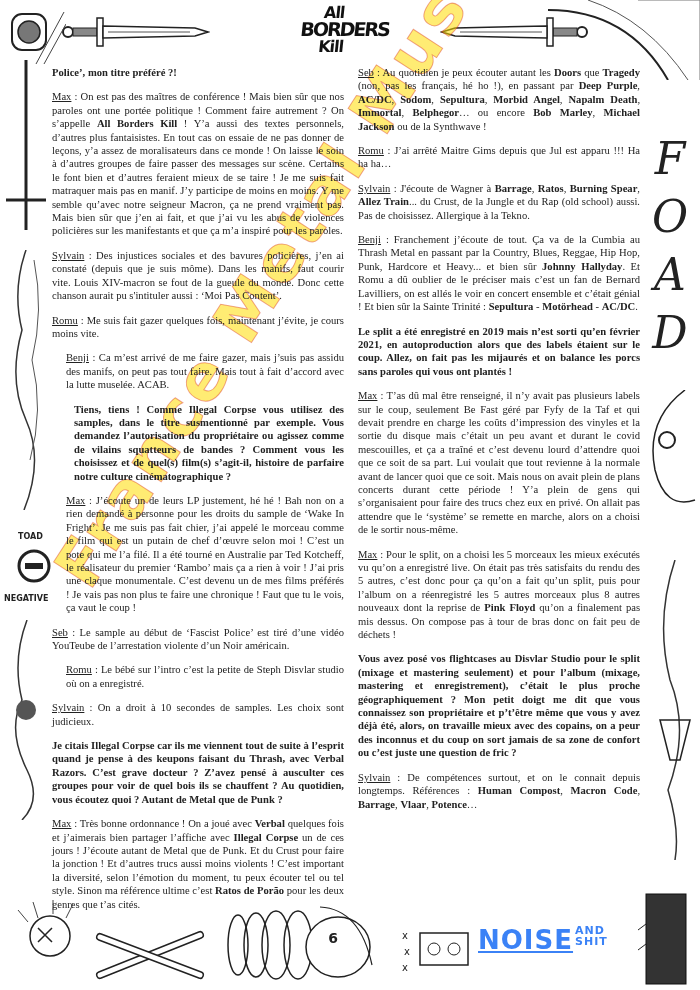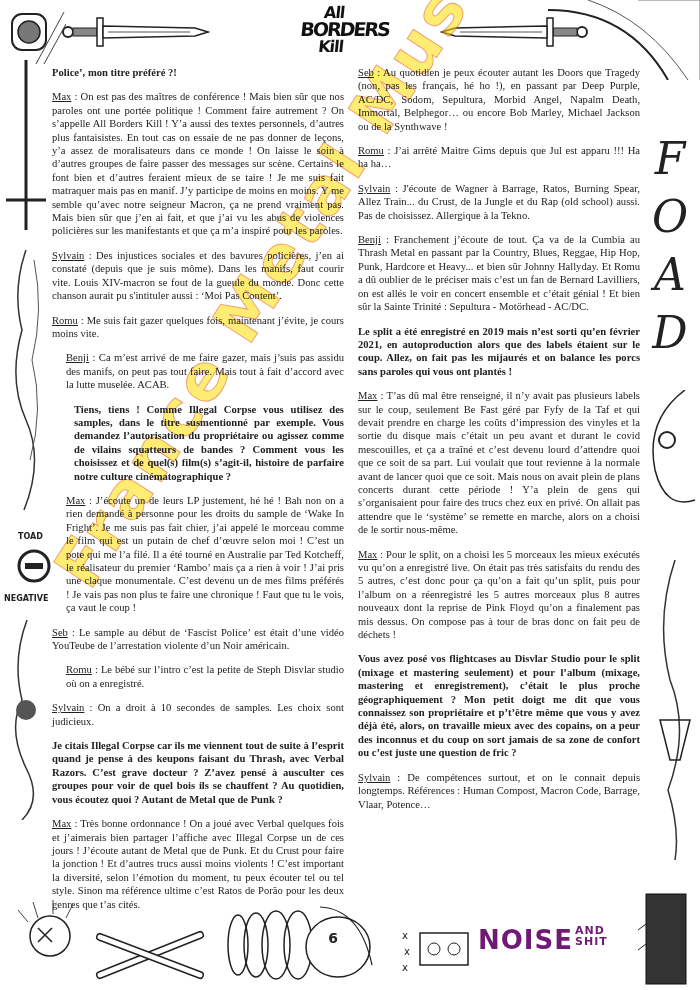--- a/index.html
+++ b/index.html
@@ -5,38 +5,38 @@
   html, body { margin:0; padding:0; background:#fff; }
   body { width:700px; height:990px; position:relative; overflow:hidden;
          font-family:"Liberation Serif","DejaVu Serif",serif; color:#222; }
   .page { position:absolute; inset:0; }
   .col { position:absolute; font-size:10.6px; line-height:13.4px; text-align:justify; }
   .col-left { left:52px; top:66px; width:292px; }
   .col-right { left:358px; top:66px; width:282px; }
   .para { margin:0 0 11px 0; }
   .para.q { font-weight:bold; }
   .spk { text-decoration:underline; }
-  b { font-weight:normal; }
+  b { font-weight:bold; }
   .indent1 { padding-left:14px; }
   .indent2 { padding-left:22px; }
   
   .logo { position:absolute; left:300px; top:4px; width:64px; height:60px;
           font-family:"DejaVu Sans",sans-serif; font-weight:bold; text-align:center;
           line-height:17px; color:#111; letter-spacing:-1px; transform:skewX(-6deg); }
   .logo span { display:block; font-size:16px; }
   .logo .mid { font-size:19px; letter-spacing:-2px; }
   .sword { position:absolute; top:14px; }
   .foad { position:absolute; left:650px; top:130px; width:40px;
           font-family:"DejaVu Serif",serif; font-size:44px; line-height:58px;
           color:#222; text-align:center; font-style:italic; }
   .badge { position:absolute; left:8px; top:540px; width:52px; height:52px; }
   .pagenum { position:absolute; left:323px; top:930px; width:20px; text-align:center;
              font-family:"DejaVu Sans",sans-serif; font-weight:bold; font-size:14px; }
   .noise { position:absolute; left:478px; top:925px; font-family:"DejaVu Sans",sans-serif;
-           font-weight:bold; font-size:26px; letter-spacing:1px; color:#701a75; }
+           font-weight:bold; font-size:26px; letter-spacing:1px; color:#3b82f6;text-decoration:underline; }
   .noise small { font-size:11px; line-height:11px; display:inline-block; vertical-align:top;
                  margin-left:2px; }
   .watermark { position:absolute; left:40px; top:560px; transform:rotate(-57deg);
                transform-origin:left top; font-family:"DejaVu Sans",sans-serif;
                font-weight:bold; font-size:64px; color:rgba(255,220,0,0.55);
                -webkit-text-stroke:1px rgba(220,60,40,0.45); white-space:nowrap;
                pointer-events:none; letter-spacing:4px; }
 </style>
 </head>
 <body>
@@ -113,21 +113,21 @@
   <div class="watermark">France Metal Museum</div>
 
   <div class="col col-left" id="col-left">
       <p class="para q">Police’, mon titre préféré ?!</p>
       <p class="para"><span class="spk">Max</span><span> : On est pas des maîtres de conférence ! Mais bien sûr que nos paroles ont une portée politique ! Comment faire autrement ? On s’appelle </span><b>All Borders Kill</b><span> ! Y’a aussi des textes personnels, d’autres plus fantaisistes. En tout cas on essaie de ne pas donner de leçons, y’a assez de moralisateurs dans ce monde ! On laisse le soin à d’autres groupes de faire passer des messages sur scène. Certains le font bien et d’autres feraient mieux de se taire ! Je me suis fait matraquer mais pas en manif. J’y participe de moins en moins. Y me semble qu’avec notre seigneur Macron, ça ne prend vraiment pas. Mais bien sûr que j’en ai fait, et que j’ai vu les abus de violences policières sur les manifestants et que ça m’a inspiré pour les paroles.</span></p>
       <p class="para"><span class="spk">Sylvain</span><span> : Des injustices sociales et des bavures policières, j’en ai constaté (depuis que je suis môme). Dans les manifs, faut courir vite. Louis XIV-macron se fout de la gueule du monde. Donc cette chanson aurait pu s'intituler aussi : ‘Moi Pas Content’.</span></p>
       <p class="para"><span class="spk">Romu</span><span> : Me suis fait gazer quelques fois, maintenant j’évite, je cours moins vite.</span></p>
       <p class="para indent1"><span class="spk">Benji</span><span> : Ca m’est arrivé de me faire gazer, mais j’suis pas assidu des manifs, on peut pas tout faire. Mais tout à fait d’accord avec la lutte muselée. ACAB.</span></p>
       <p class="para q indent2">Tiens, tiens ! Comme Illegal Corpse vous utilisez des samples, dans le titre susmentionné par exemple. Vous demandez l’autorisation du propriétaire ou agissez comme de vilains squatteurs de bandes ? Comment vous les choisissez et de quel(s) film(s) s’agit-il, histoire de parfaire notre culture cinématographique ?</p>
       <p class="para indent1"><span class="spk">Max</span><span> : J’écoute un de leurs LP justement, hé hé ! Bah non on a rien demandé à personne pour les droits du sample de ‘Wake In Fright’. Je me suis pas fait chier, j’ai appelé le morceau comme le film qui est un putain de chef d’œuvre selon moi ! C’est un pote qui me l’a filé. Il a été tourné en Australie par Ted Kotcheff, le réalisateur du premier ‘Rambo’ mais ça a rien à voir ! J’ai pris une claque monumentale. C’est devenu un de mes films préférés ! Je vais pas non plus te faire une chronique ! Faut que tu le vois, ça vaut le coup !</span></p>
-      <p class="para"><span class="spk">Seb</span><span> : Le sample au début de ‘Fascist Police’ est était d’une vidéo YouTeube de l’arrestation violente d’un Noir américain.</span></p>
+      <p class="para"><span class="spk">Seb</span><span> : Le sample au début de ‘Fascist Police’ est tiré d’une vidéo YouTeube de l’arrestation violente d’un Noir américain.</span></p>
       <p class="para indent1"><span class="spk">Romu</span><span> : Le bébé sur l’intro c’est la petite de Steph Disvlar studio où on a enregistré.</span></p>
       <p class="para"><span class="spk">Sylvain</span><span> : On a droit à 10 secondes de samples. Les choix sont judicieux.</span></p>
       <p class="para q">Je citais Illegal Corpse car ils me viennent tout de suite à l’esprit quand je pense à des keupons faisant du Thrash, avec Verbal Razors. C’est grave docteur ? Z’avez pensé à ausculter ces groupes pour voir de quel bois ils se chauffent ? Au quotidien, vous écoutez quoi ? Autant de Metal que de Punk ?</p>
       <p class="para"><span class="spk">Max</span><span> : Très bonne ordonnance ! On a joué avec </span><b>Verbal</b><span> quelques fois et j’aimerais bien partager l’affiche avec </span><b>Illegal Corpse</b><span> un de ces jours ! J’écoute autant de Metal que de Punk. Et du Crust pour faire la jonction ! Et d’autres trucs aussi moins violents ! C’est important la diversité, selon l’émotion du moment, tu peux écouter tel ou tel style. Sinon ma référence ultime c’est </span><b>Ratos de Porão</b><span> pour les deux genres que t’as cités.</span></p>
     </div>
   <div class="col col-right" id="col-right">
       <p class="para"><span class="spk">Seb</span><span> : Au quotidien je peux écouter autant les </span><b>Doors</b><span> que </span><b>Tragedy</b><span> (non, pas les français, hé ho !), en passant par </span><b>Deep Purple</b><span>, </span><b>AC/DC</b><span>, </span><b>Sodom</b><span>, </span><b>Sepultura</b><span>, </span><b>Morbid Angel</b><span>, </span><b>Napalm Death</b><span>, </span><b>Immortal</b><span>, </span><b>Belphegor</b><span>… ou encore </span><b>Bob Marley</b><span>, </span><b>Michael Jackson</b><span> ou de la Synthwave !</span></p>
       <p class="para"><span class="spk">Romu</span><span> : J’ai arrêté Maitre Gims depuis que Jul est apparu !!! Ha ha ha…</span></p>
       <p class="para"><span class="spk">Sylvain</span><span> : J'écoute de Wagner à </span><b>Barrage</b><span>, </span><b>Ratos</b><span>, </span><b>Burning Spear</b><span>, </span><b>Allez Train</b><span>... du Crust, de la Jungle et du Rap (old school) aussi. Pas de choisissez. Allergique à la Tekno.</span></p>
       <p class="para"><span class="spk">Benji</span><span> : Franchement j’écoute de tout. Ça va de la Cumbia au Thrash Metal en passant par la Country, Blues, Reggae, Hip Hop, Punk, Hardcore et Heavy... et bien sûr </span><b>Johnny Hallyday</b><span>. Et Romu a dû oublier de le préciser mais c’est un fan de Bernard Lavilliers, on est allés le voir en concert ensemble et c’était génial ! Et bien sûr la Sainte Trinité : </span><b>Sepultura</b><span> - </span><b>Motörhead</b><span> - </span><b>AC/DC</b><span>.</span></p>

